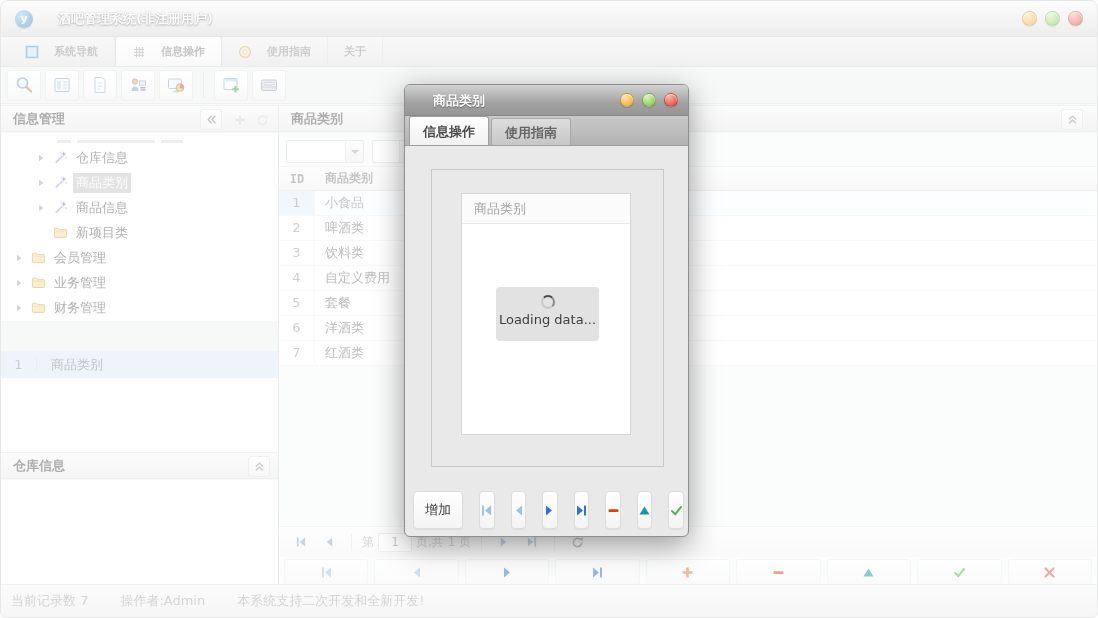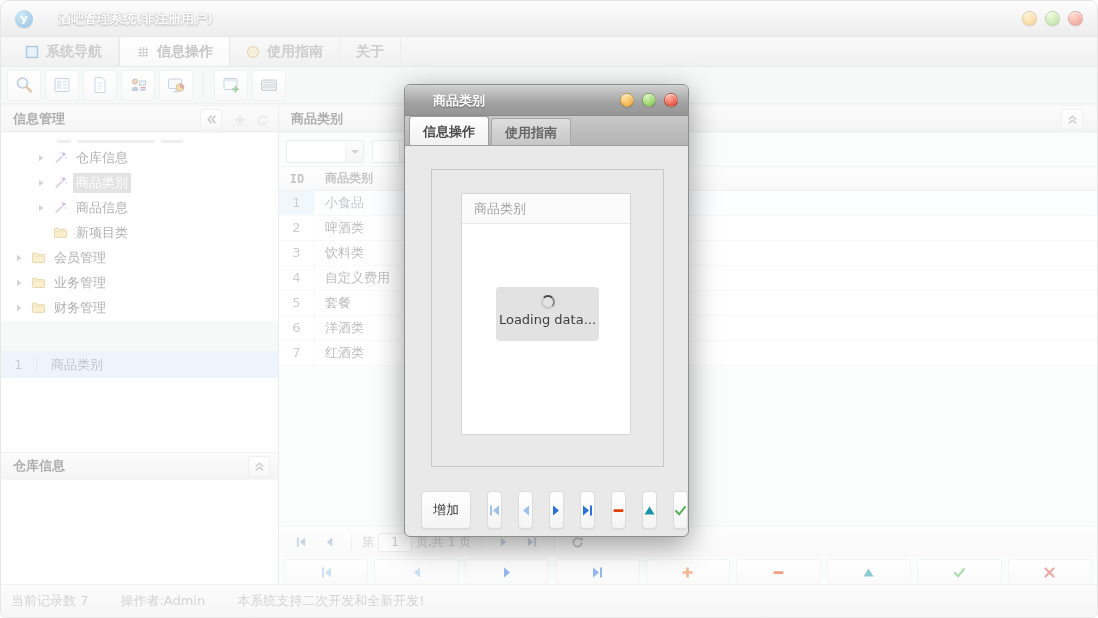--- a/index.html
+++ b/index.html
@@ -20,21 +20,21 @@
   .wbtns { position:absolute; right:14px; top:10px; display:flex; gap:8px; }
   .wbtn { width:15px; height:15px; border-radius:50%; border:1px solid rgba(0,0,0,.18);
     box-shadow:inset 0 1px 1px rgba(255,255,255,.85), 0 1px 1px rgba(0,0,0,.15); }
   .wbtn.min { background:radial-gradient(circle at 35% 28%,#ffe2a6,#f0a426); }
   .wbtn.max { background:radial-gradient(circle at 35% 28%,#d9f2b4,#79c04a); }
   .wbtn.close { background:radial-gradient(circle at 35% 28%,#ffb4a4,#dd3a26); }
   .wbtn.sm { width:14px; height:14px; }
 
   .tabbar { position:absolute; top:36px; left:0; right:0; height:30px;
     background:linear-gradient(#f1f1f1,#e3e3e3); border-bottom:1px solid #d6d6d6; display:flex; align-items:flex-end; padding-left:8px; }
-  .tab { display:flex; align-items:center; gap:7px; padding:0 16px; height:29px; font-size:14px; font-weight:bold;
+  .tab { display:flex; align-items:center; gap:15px; padding:0 16px; height:29px; font-size:11px; font-weight:bold;
     color:#9a9a9a; border-right:1px solid #dcdcdc; }
   .tab.active { background:linear-gradient(#fefefe,#f3f3f3); border:1px solid #d0d0d0; border-bottom:none;
     border-radius:3px 3px 0 0; height:30px; color:#8c8c8c; }
 
   .toolbar { position:absolute; top:66px; left:0; right:0; height:37px; display:flex; align-items:center; padding-left:4px;
     border-bottom:1px solid #e3e3e3; }
   .tbtn { width:34px; height:31px; margin:0 2px; background:linear-gradient(#ffffff,#f2f2f2);
     border:1px solid #e4e4e4; border-radius:3px; display:flex; align-items:center; justify-content:center; }
   .tsep { width:1px; height:26px; background:#dcdcdc; margin:0 8px; }
 
@@ -122,21 +122,21 @@
   .dlg-outerbox { position:absolute; left:26px; top:84px; width:233px; height:298px; border:1px solid #c8c8c8; }
   .dlg-panel { position:absolute; left:56px; top:108px; width:170px; height:242px; background:#fff; border:1px solid #d6d6d6; }
   .dlg-panel-hdr { height:30px; background:#fbfbfb; border-bottom:1px solid #e9e9e9; line-height:29px;
     padding-left:12px; font-size:13px; color:#a2a2a2; }
   .loadbox { position:absolute; left:91px; top:202px; width:103px; height:54px; background:#e2e2e2; border-radius:4px;
     text-align:center; }
   .spinner { width:14px; height:14px; border:2px solid #c9c9c9; border-top-color:#4a4a4a; border-right-color:#8a8a8a;
     border-radius:50%; margin:8px auto 3px; animation:spin 1s linear infinite; }
   @keyframes spin { to { transform:rotate(360deg); } }
   .loadtxt { font-size:13px; color:#3f3f3f; }
-  .dlg-toolbar { position:absolute; left:16px; right:4px; bottom:7px; height:38px; display:flex; gap:16px; }
+  .dlg-toolbar { position:absolute; left:8px; right:4px; bottom:7px; height:38px; display:flex; gap:16px; }
   .dbtn { background:linear-gradient(#ffffff,#f4f4f4); border:1px solid #dcdcdc; border-radius:4px;
     box-shadow:0 1px 1px rgba(0,0,0,.06); display:flex; align-items:center; justify-content:center; }
   .dbtn.add { flex:0 0 50px; font-size:13px; color:#3a3a3a; }
   .dbtn.ico { flex:1; }
 </style>
 </head>
 <body>
 
 <div class="stage">
   <div class="app">

